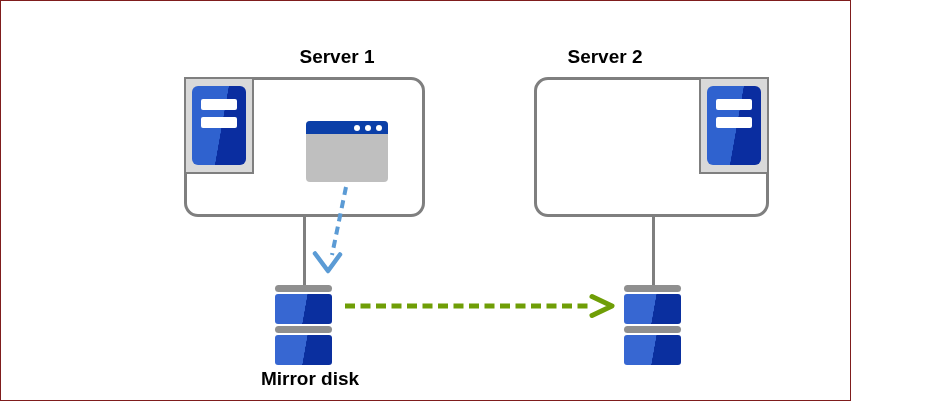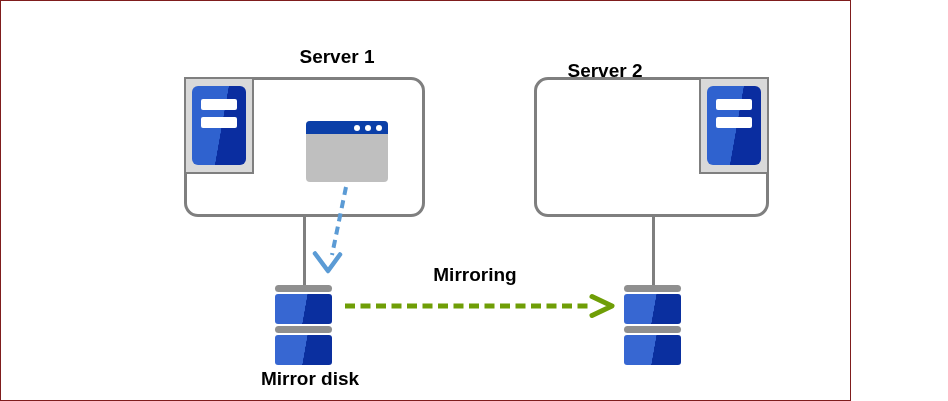--- a/index.html
+++ b/index.html
@@ -79,21 +79,21 @@
 
   <div class="window">
     <div class="titlebar"></div>
     <div class="dots">
       <div class="dot"></div>
       <div class="dot"></div>
       <div class="dot"></div>
     </div>
   </div>
 
-  <div class="label" style="left:509px;top:59px;width:190px;">Server 2</div>
+  <div class="label" style="left:509px;top:45px;width:190px;">Server 2</div>
 
   <div class="server-box" style="left:533px;top:76px;width:235px;height:140px;"></div>
 
   <div class="icon-frame" style="left:698px;top:76px;">
     <div class="tower">
       <div class="bar b1"></div>
       <div class="bar b2"></div>
     </div>
   </div>
 
@@ -107,21 +107,20 @@
     <div class="platter"></div>
   </div>
 
   <div class="disk" style="left:623px;top:284px;">
     <div class="cap"></div>
     <div class="platter"></div>
     <div class="cap"></div>
     <div class="platter"></div>
   </div>
 
-  <div class="label" style="left:379px;top:263px;width:190px;">Mirroring</div>
 
   <div class="label" style="left:214px;top:367px;width:190px;">Mirror disk</div>
 
   <svg class="arrow-layer" viewBox="0 0 948 401">
 
     <path class="blue-arrow" d="M345 186 L331 254" fill="none" stroke-width="4" stroke-dasharray="8 5.5"></path>
     <path class="blue-arrow" d="M314 252.5 L327 270 L339 253.5" fill="none" stroke-width="4.5" stroke-linecap="round" stroke-linejoin="round"></path>
 
     <path class="green-arrow" d="M344 305 L592 305" fill="none" stroke-width="5" stroke-dasharray="10 5.5"></path>
     <path class="green-arrow" d="M591 295.5 L611 305 L591 314.5" fill="none" stroke-width="5" stroke-linecap="round" stroke-linejoin="round"></path>

